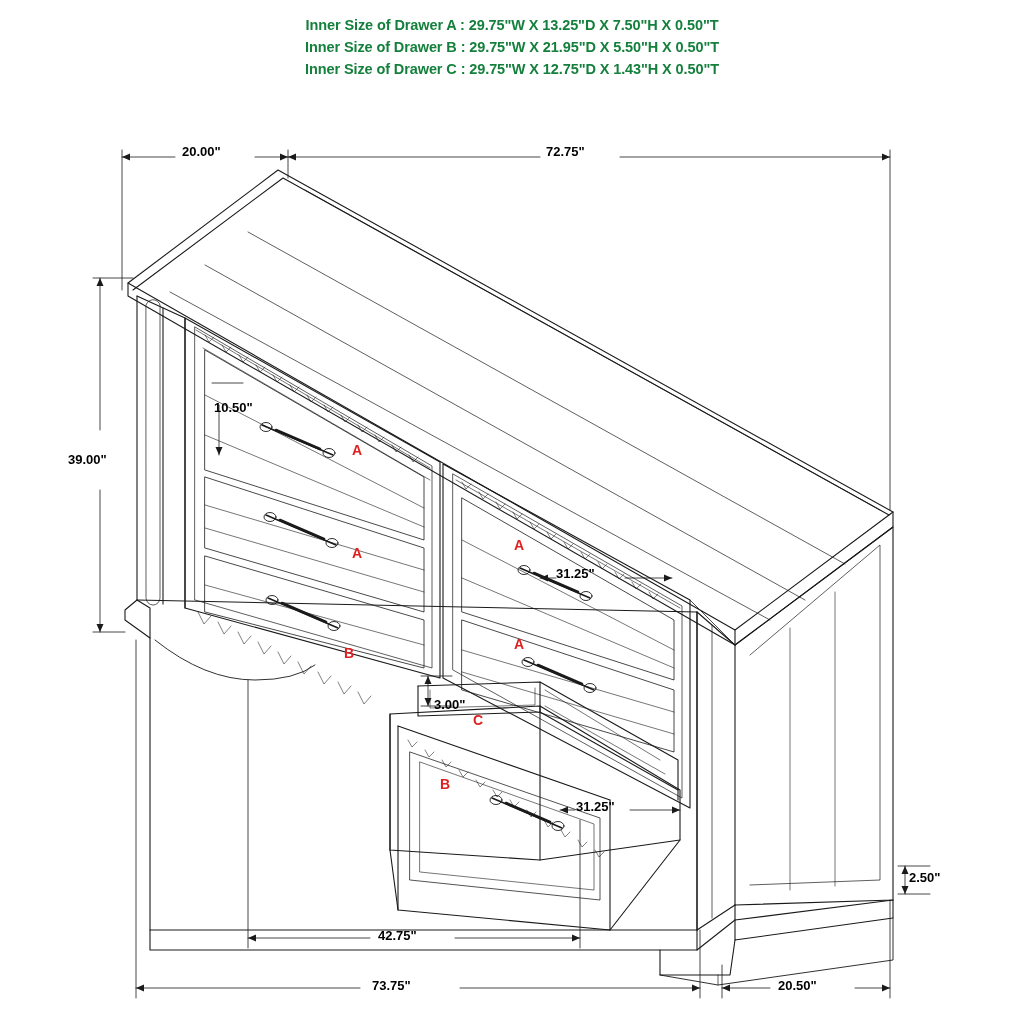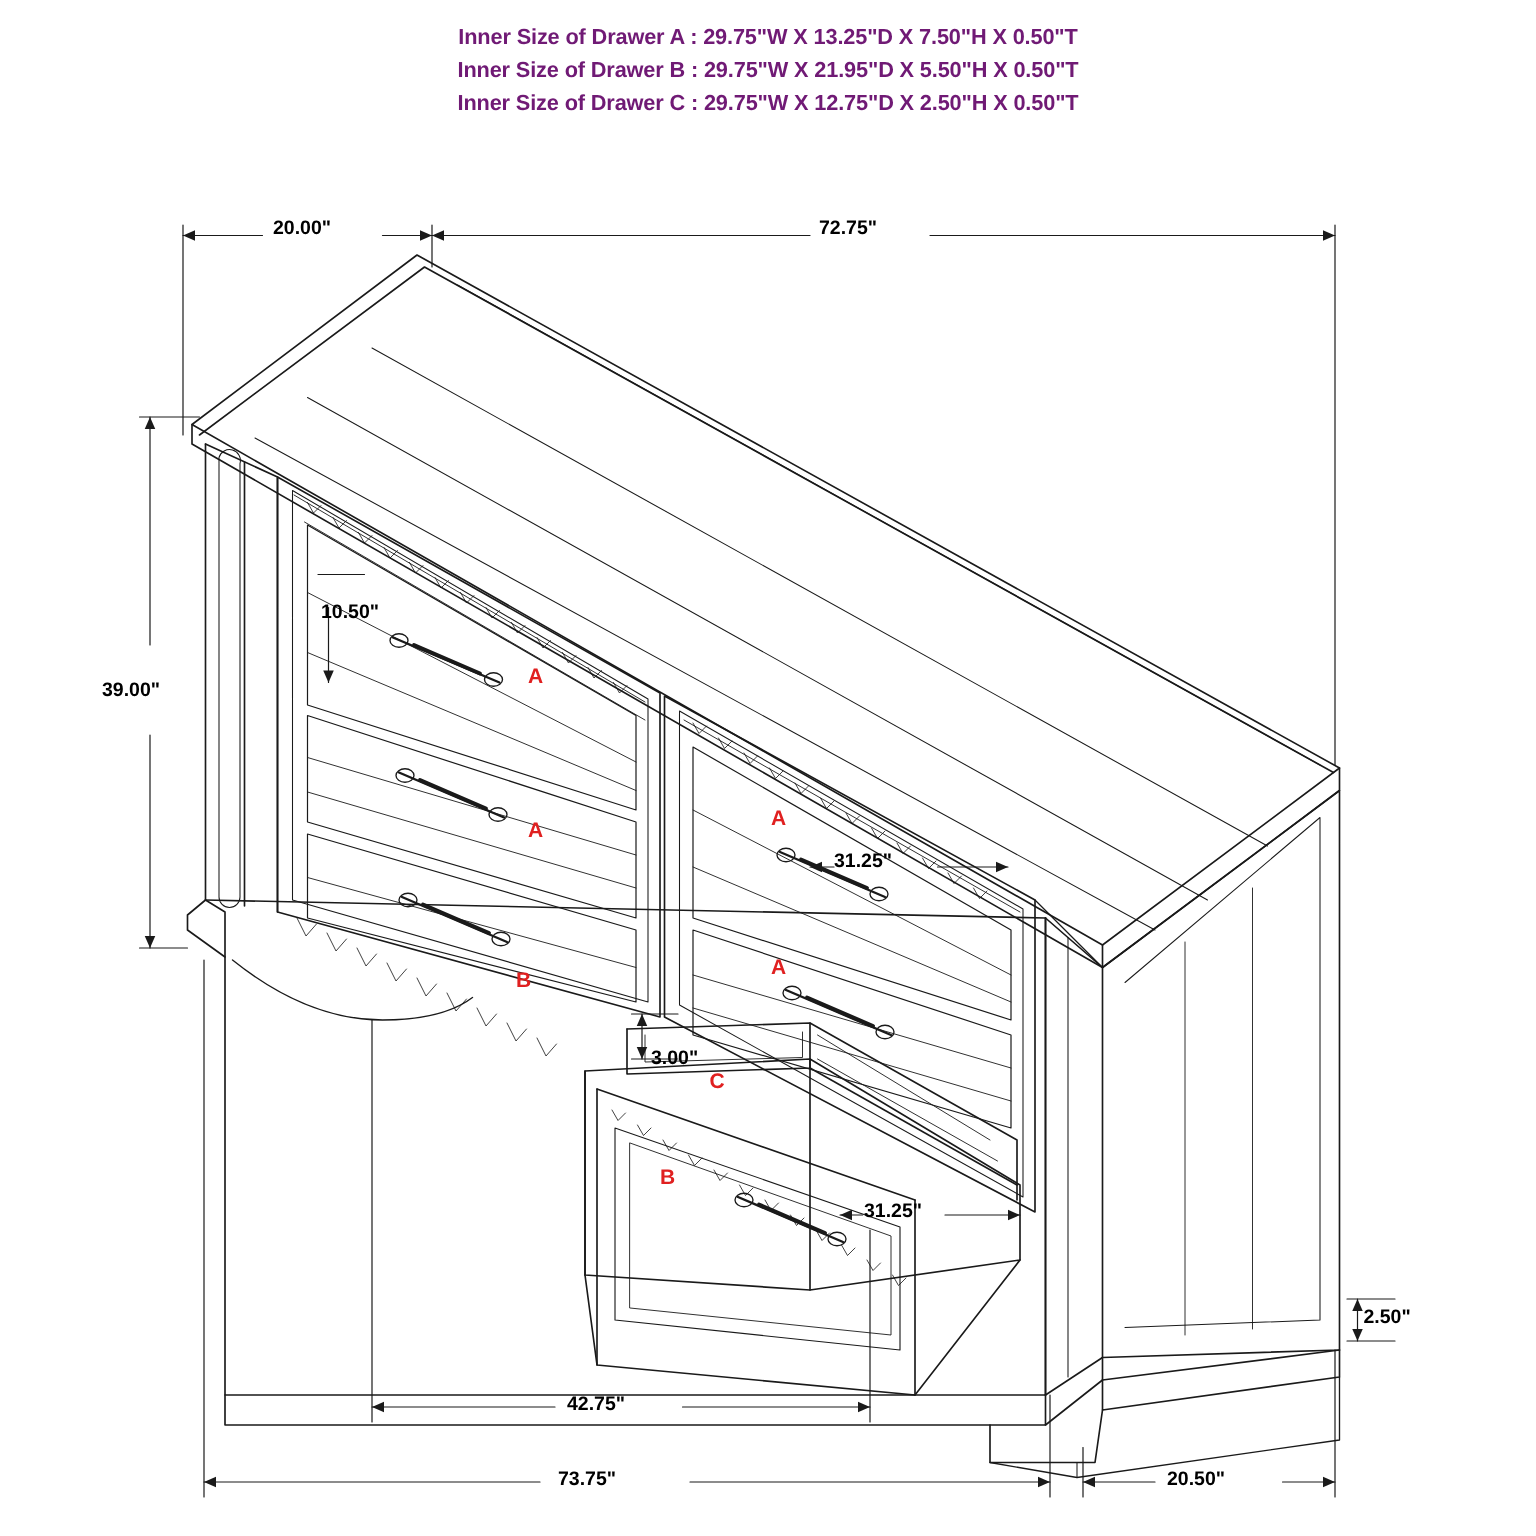--- a/index.html
+++ b/index.html
@@ -32,21 +32,21 @@
     left: 0;
     top: 14px;
     width: 1024px;
     text-align: center;
   }
   .spec-line {
     font-size: 14.5px;
     font-weight: bold;
     line-height: 22px;
     letter-spacing: -0.1px;
-    color: #701a75;
+    color: #15803d;
   }
   .lbl {
     position: absolute;
     font-size: 13px;
     font-weight: bold;
     color: #000;
     white-space: nowrap;
   }
   .lbl.red {
     color: #e02020;
@@ -54,21 +54,21 @@
   }
 </style>
 </head>
 <body>
 
 <div id="stage">
 
   <div class="spec-block">
     <div class="spec-line">Inner Size of Drawer A : 29.75"W X 13.25"D X 7.50"H X 0.50"T</div>
     <div class="spec-line">Inner Size of Drawer B : 29.75"W X 21.95"D X 5.50"H X 0.50"T</div>
-    <div class="spec-line">Inner Size of Drawer C : 29.75"W X 12.75"D X 2.50"H X 0.50"T</div>
+    <div class="spec-line">Inner Size of Drawer C : 29.75"W X 12.75"D X 1.43"H X 0.50"T</div>
   </div>
 
   <svg id="drawing" viewBox="0 0 1024 1024">
     <g fill="none" stroke="#1a1a1a" stroke-width="1.1" stroke-linejoin="round" stroke-linecap="round">
 
       <g stroke-width="0.8">
 
         <line x1="122" y1="157" x2="175" y2="157"></line>
         <line x1="255" y1="157" x2="288" y2="157"></line>
         <line x1="288" y1="157" x2="540" y2="157"></line>

